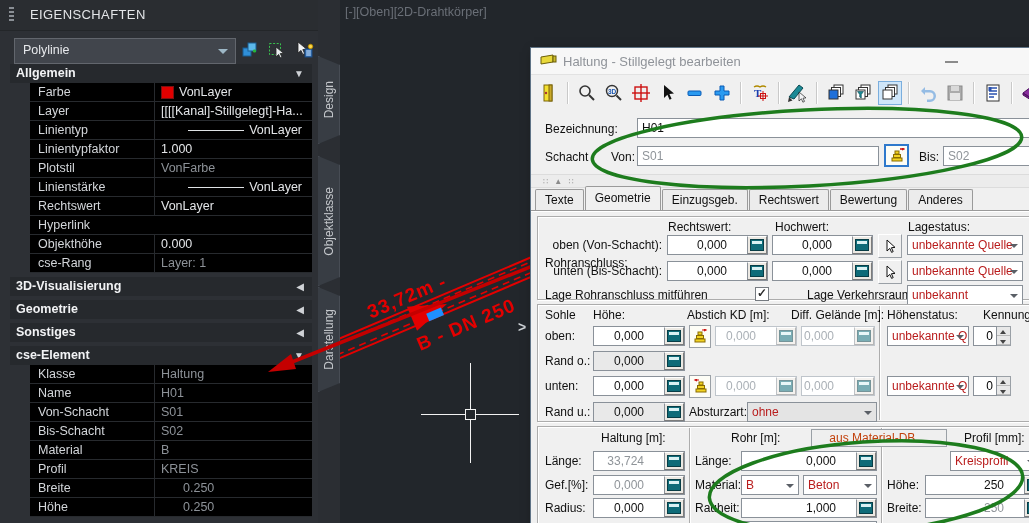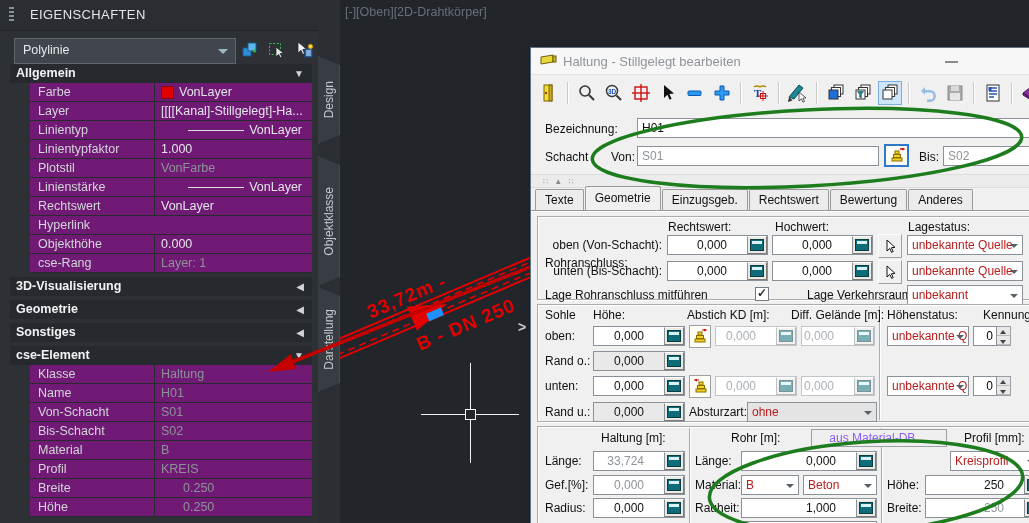--- a/index.html
+++ b/index.html
@@ -14,21 +14,21 @@
      background:linear-gradient(#8a8f95 2px,transparent 2px);background-size:5px 4px}
   .pal-title .t{position:absolute;left:30px;top:7px;color:#e3e5e8;font-size:13px;letter-spacing:.4px}
   .combo{left:14px;top:38px;width:212px;height:24px;background:#41454c;border:1px solid #62666d;
      color:#e7e9ec;font-size:12.5px;line-height:22px;padding-left:8px}
   .combo .chev{position:absolute;right:7px;top:10px;width:0;height:0;border-left:5px solid transparent;
      border-right:5px solid transparent;border-top:5px solid #9db7c6}
   .pal-iconbtn{top:38px;width:25px;height:24px;display:flex;align-items:center;justify-content:center}
   .sec-hdr{left:10px;width:302px;height:19px;background:#26292d;color:#f2f3f5;font-weight:bold;
      font-size:12.5px;line-height:19px;padding-left:6px;box-sizing:border-box}
   .sec-hdr .arr{position:absolute;right:8px;top:0;color:#cfd2d6;font-size:10px;line-height:19px;font-weight:normal}
-  .prow{left:30px;width:282px;height:19px;background:#701a75;border-bottom:1px solid #272a2e;box-sizing:border-box}
+  .prow{left:30px;width:282px;height:19px;background:#000000;border-bottom:1px solid #272a2e;box-sizing:border-box}
   .plabel{position:absolute;left:8px;top:0;width:114px;color:#d3d6da;font-size:12.5px;line-height:18px;
      white-space:nowrap;overflow:hidden}
   .pvalue{position:absolute;left:124px;top:0;right:2px;color:#e3e5e8;font-size:12.5px;line-height:18px;
      white-space:nowrap;overflow:hidden;border-left:1px solid #272a2e;padding-left:6px;display:flex;align-items:center;gap:5px}
   .pvalue.muted{color:#8d9298}
   .pvalue.rt{justify-content:flex-end;padding-right:8px}
   .pvalue.ind{padding-left:28px}
   .swatch{width:11px;height:11px;background:#e00000;border:1px solid #7c1010;flex:0 0 auto}
   .lineglyph{width:56px;height:0;border-top:1px solid #dfe2e5;flex:0 0 auto}
 
@@ -101,21 +101,21 @@
   .grp{position:absolute;border:1px solid #acacac;box-shadow:inset 1px 1px 0 #fff,1px 1px 0 #fff;box-sizing:border-box}
   .vdiv{position:absolute;width:1px;background:#acacac;border-right:1px solid #fff}
   .tabs{position:absolute;left:4px;top:140px;height:22px;display:flex;align-items:flex-end}
   .tab{height:20px;padding:0 9px;font-size:12px;color:#101010;line-height:20px;background:#ececec;
      border:1px solid #9a9a9a;border-bottom:none;border-radius:2px 2px 0 0;margin-right:1px}
   .tab.active{height:23px;line-height:23px;background:#f0f0f0;position:relative;z-index:2}
   .tabline{position:absolute;left:0;top:162px;width:100%;height:1px;background:#9a9a9a;box-shadow:0 1px 0 #fff}
   .splitbar{position:absolute;left:0;top:126px;width:100%;height:12px;background:#ececec;
      border-top:1px solid #dcdcdc;border-bottom:1px solid #dcdcdc}
   .splitbar .g{position:absolute;left:12px;top:2px;color:#8b8b8b;font-size:8px;letter-spacing:2px}
-  .btn{position:absolute;background:#efefef;border:1px solid #9aa0a6;font-size:12px;color:#8b5cf6;
+  .btn{position:absolute;background:#efefef;border:1px solid #9aa0a6;font-size:12px;color:#c2410c;
      text-align:center;box-sizing:border-box}
   .redtext{fill:#e40000;font-weight:bold;font-size:19px;letter-spacing:1px;font-family:"Liberation Sans",sans-serif}
 </style>
 </head>
 <body>
 
 <div id="palette" class="abs">
   <div class="pal-title abs">
     <span class="grip-dots"></span>
     <span class="t">EIGENSCHAFTEN</span>

